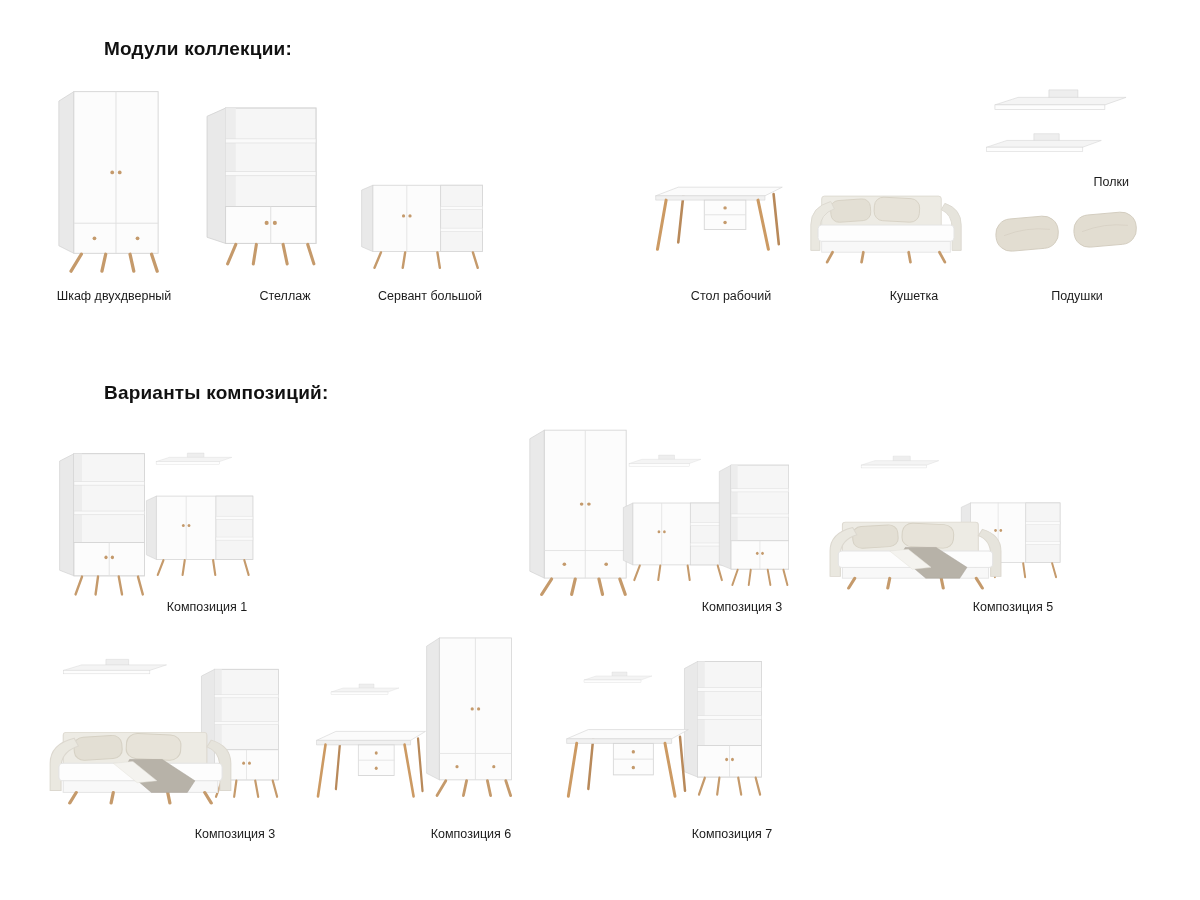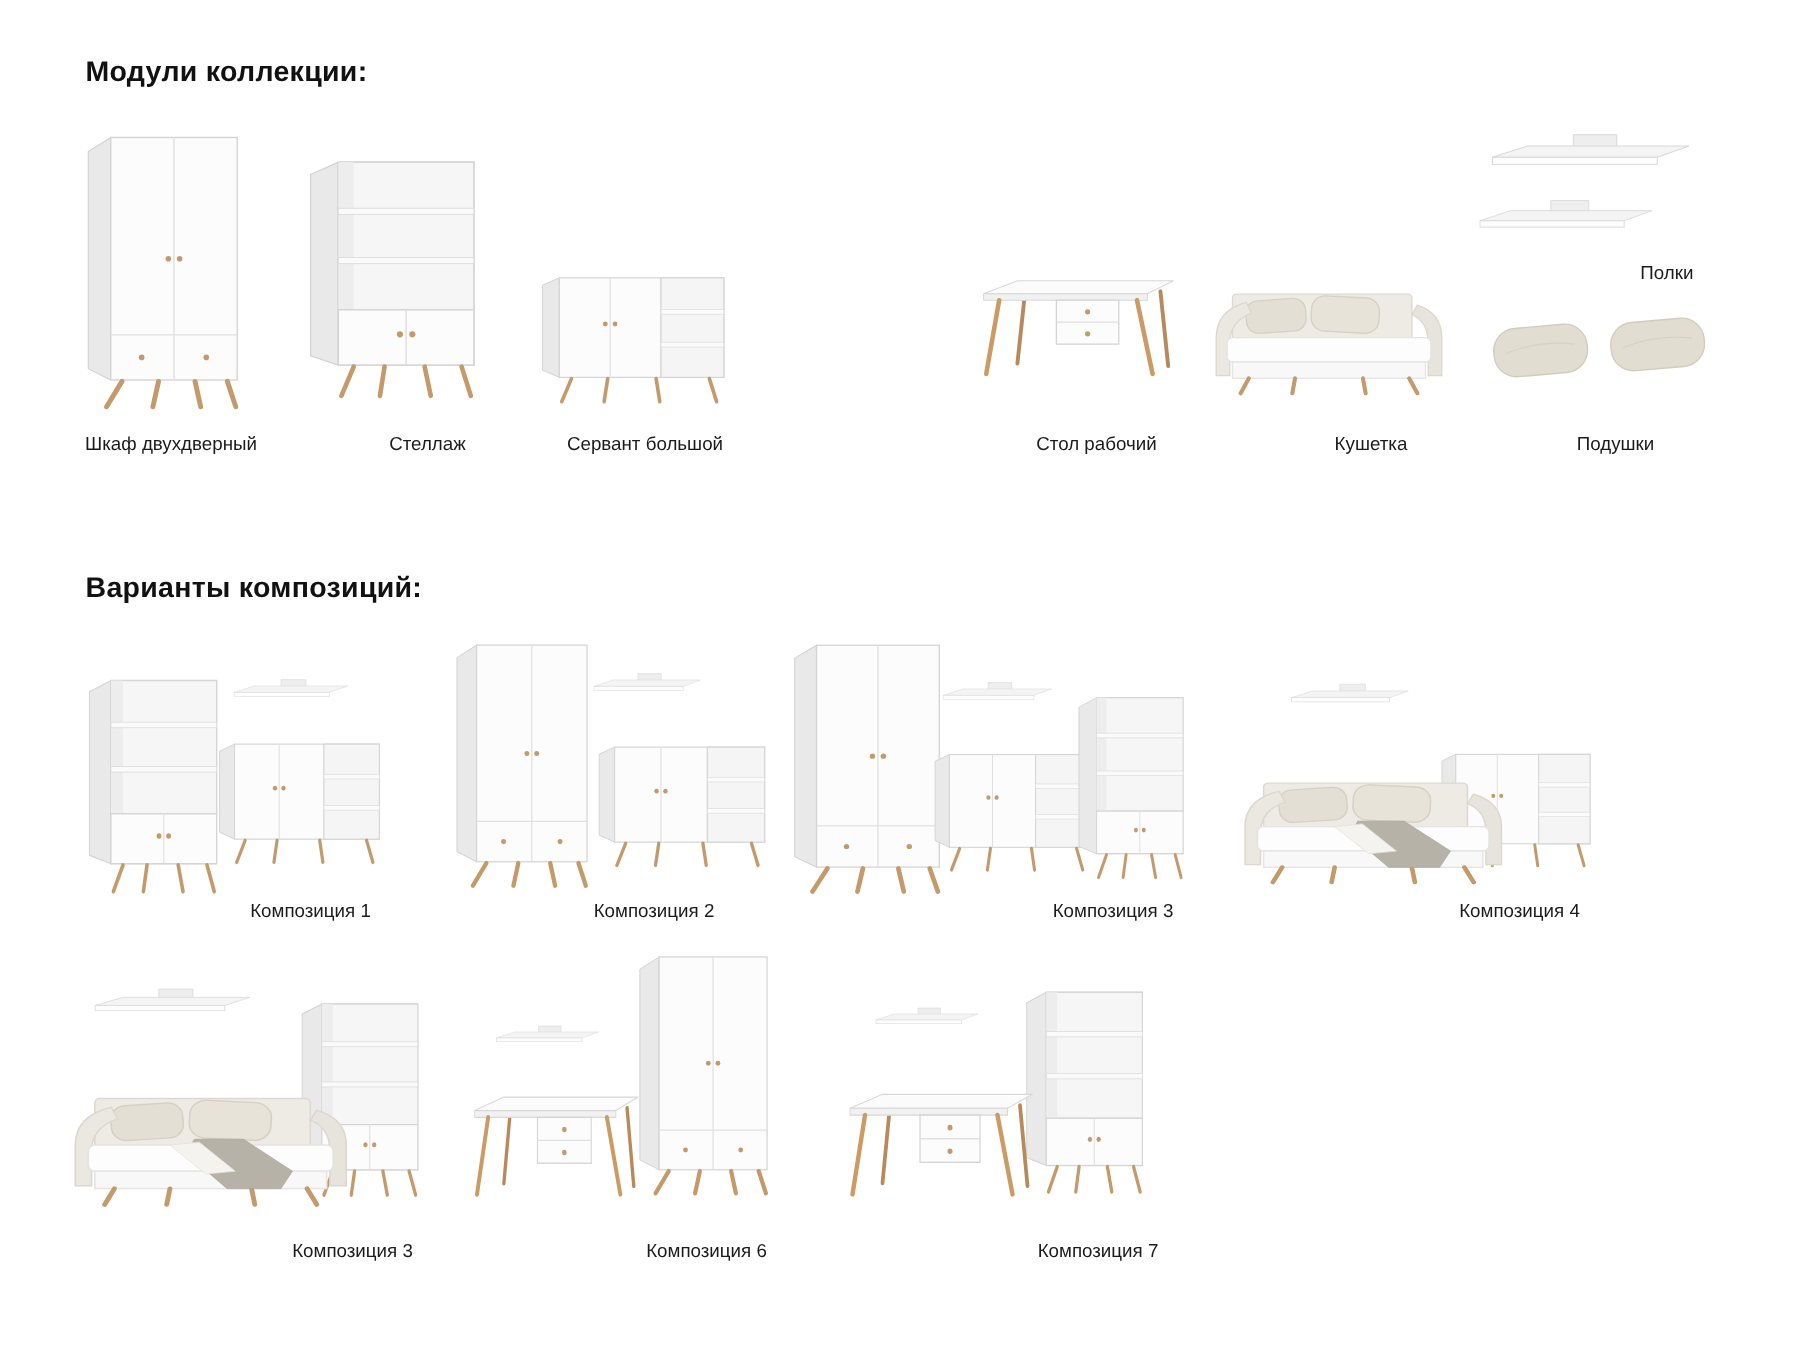--- a/index.html
+++ b/index.html
@@ -1,18 +1,18 @@
 <!DOCTYPE html>
 <html><head>
 <meta charset="utf-8">
 <style>
   html,body{margin:0;padding:0;background:#ffffff;}
   .page{position:relative;width:1200px;height:900px;background:#ffffff;overflow:hidden;
         font-family:"Liberation Sans",sans-serif;}
-  .heading{position:absolute;font-size:19px;font-weight:700;color:#111;letter-spacing:.2px;white-space:nowrap;}
+  .heading{position:absolute;font-size:19px;font-weight:700;color:#111;letter-spacing:.2px;white-space:nowrap;margin-left:47px;}
   .module,.scene{position:absolute;}
   .module svg,.scene svg{position:absolute;overflow:visible;}
   .label{position:absolute;font-size:12.5px;color:#1b1b1b;white-space:nowrap;text-align:center;}
   .label.center{transform:translateX(-50%);}
   .label.right{text-align:right;padding-left:40px;}
 </style>
 </head>
 <body>
 
 <div class="page">
@@ -207,32 +207,20 @@
       </svg>
     <svg style="left:100px;top:32px;width:78px;height:17px" viewBox="0 0 140 32" preserveAspectRatio="none">
         <use href="#m-wallshelf"></use>
       </svg>
     <svg style="left:90px;top:73px;width:110px;height:85px" viewBox="0 0 155 110" preserveAspectRatio="none">
         <use href="#m-sideboard"></use>
       </svg>
     <div class="label center" style="left:152px;top:180px">Композиция 1</div>
   </div>
 
-  <div class="scene" style="left:298px;top:420px;width:280px;height:200px">
-    <svg style="left:5px;top:5px;width:90px;height:168px" viewBox="0 0 110 200" preserveAspectRatio="none">
-        <use href="#m-wardrobe"></use>
-      </svg>
-    <svg style="left:97px;top:28px;width:73px;height:17px" viewBox="0 0 140 32" preserveAspectRatio="none">
-        <use href="#m-wallshelf"></use>
-      </svg>
-    <svg style="left:100px;top:75px;width:114px;height:85px" viewBox="0 0 155 110" preserveAspectRatio="none">
-        <use href="#m-sideboard"></use>
-      </svg>
-    <div class="label center" style="left:138px;top:180px">Композиция 2</div>
-  </div>
 
   <div class="scene" style="left:520px;top:418px;width:290px;height:200px">
     <svg style="left:8px;top:7px;width:100px;height:172px" viewBox="0 0 110 200" preserveAspectRatio="none">
         <use href="#m-wardrobe"></use>
       </svg>
     <svg style="left:108px;top:36px;width:74px;height:17px" viewBox="0 0 140 32" preserveAspectRatio="none">
         <use href="#m-wallshelf"></use>
       </svg>
     <svg style="left:102px;top:82px;width:106px;height:83px" viewBox="0 0 155 110" preserveAspectRatio="none">
         <use href="#m-sideboard"></use>
@@ -246,21 +234,21 @@
   <div class="scene" style="left:820px;top:440px;width:330px;height:178px">
     <svg style="left:40px;top:15px;width:80px;height:18px" viewBox="0 0 140 32" preserveAspectRatio="none">
         <use href="#m-wallshelf"></use>
       </svg>
     <svg style="left:140px;top:60px;width:102px;height:80px" viewBox="0 0 155 110" preserveAspectRatio="none">
         <use href="#m-sideboard"></use>
       </svg>
     <svg style="left:8px;top:64px;width:175px;height:86px" viewBox="0 0 170 95" preserveAspectRatio="none">
         <use href="#m-daybed-made"></use>
       </svg>
-    <div class="label center" style="left:193px;top:160px">Композиция 4</div>
+    <div class="label center" style="left:193px;top:160px">Композиция 5</div>
   </div>
 
   <div class="scene" style="left:45px;top:650px;width:300px;height:195px">
     <svg style="left:17px;top:8px;width:106px;height:22px" viewBox="0 0 140 32" preserveAspectRatio="none">
         <use href="#m-wallshelf"></use>
       </svg>
     <svg style="left:155px;top:16px;width:80px;height:134px" viewBox="0 0 110 160" preserveAspectRatio="none">
         <use href="#m-shelving"></use>
       </svg>
     <svg style="left:3px;top:63px;width:185px;height:92px" viewBox="0 0 170 95" preserveAspectRatio="none">

